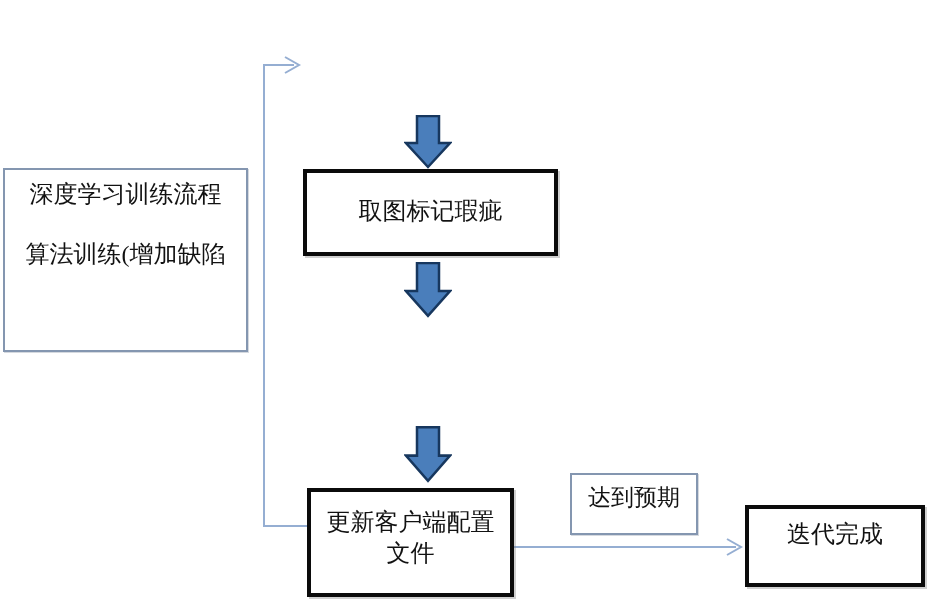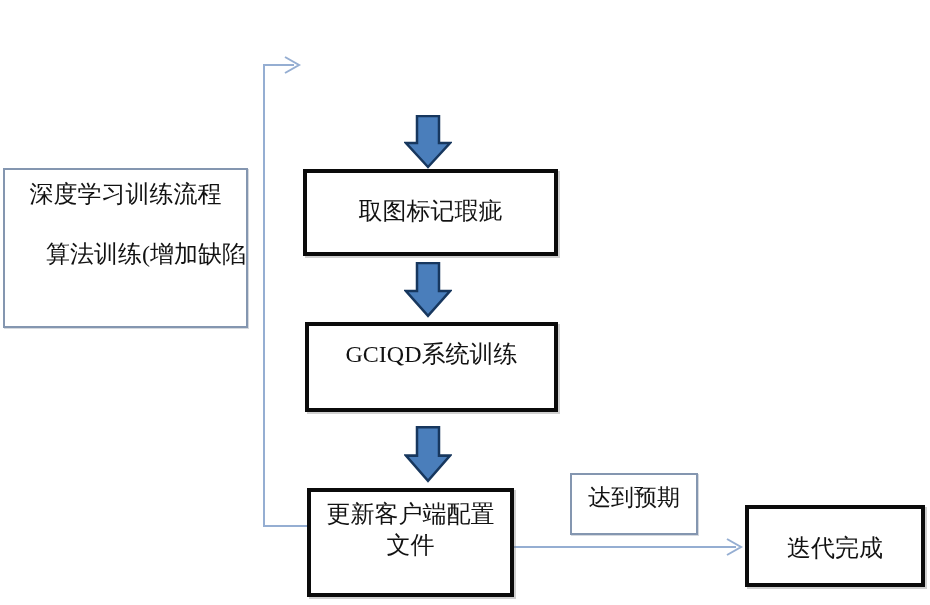--- a/index.html
+++ b/index.html
@@ -24,25 +24,25 @@
     border: 4px solid #0b0b0b;
     box-shadow: 2px 2px 0 rgba(120,120,120,0.35);
   }
   .notebox {
     border: 2px solid #8496b0;
     box-shadow: 1px 1px 0 rgba(150,160,175,0.4);
   }
   #node-camera   { left: 302px; top: 20px;  width: 256px; height: 88px;  padding-top: 8px; }
   #node-annotate { left: 303px; top: 169px; width: 255px; height: 87px;  padding-top: 23px; }
   #node-train    { left: 305px; top: 322px; width: 253px; height: 90px;  padding-top: 13px; }
-  #node-update   { left: 307px; top: 488px; width: 207px; height: 109px; padding-top: 7px; line-height: 31px; }
-  #node-note     { left: 3px;   top: 168px; width: 245px; height: 160px; padding-top: 9px; }
-  #node-note .gap-line { display: block; margin-top: 30px; text-align: right; }
+  #node-update   { left: 307px; top: 488px; width: 207px; height: 109px; padding-top: 15px; line-height: 31px; }
+  #node-note     { left: 3px;   top: 168px; width: 245px; height: 184px; padding-top: 9px; }
+  #node-note .gap-line { display: block; margin-top: 30px; }
   #node-expect   { left: 570px; top: 473px; width: 128px; height: 62px;  padding-top: 8px; font-size: 23px; }
-  #node-done     { left: 745px; top: 505px; width: 180px; height: 82px;  padding-top: 24px; }
+  #node-done     { left: 745px; top: 505px; width: 180px; height: 82px;  padding-top: 10px; }
   .block-arrow { position: absolute; }
   .block-arrow polygon { stroke: #17375e; stroke-width: 2.5px; }
   #arrow-a { left: 404px; top: 115px; width: 48px; height: 54px; }
   #arrow-b { left: 404px; top: 262px; width: 48px; height: 56px; }
   #arrow-c { left: 404px; top: 426px; width: 48px; height: 57px; }
   #connector-layer {
     position: absolute; left: 0; top: 0; width: 930px; height: 605px;
     pointer-events: none;
   }
   #connector-layer path {
@@ -71,23 +71,20 @@
   </svg>
 
   <div class="node process" id="node-annotate">
     <span>取图标记瑕疵</span>
   </div>
 
   <svg class="block-arrow" id="arrow-b" viewBox="0 0 48 54" preserveAspectRatio="none" aria-hidden="true">
     <polygon points="13,1 35,1 35,28 46,28 24,52 2,28 13,28" fill="#4a7ebb"></polygon>
   </svg>
 
-  <div class="node process" id="node-train">
-    <span>GCIQD系统训练</span>
-  </div>
 
   <svg class="block-arrow" id="arrow-c" viewBox="0 0 48 54" preserveAspectRatio="none" aria-hidden="true">
     <polygon points="13,1 35,1 35,28 46,28 24,52 2,28 13,28" fill="#4a7ebb"></polygon>
   </svg>
 
   <div class="node process" id="node-update">
     <span>更新客户端配置</span><br>
     <span>文件</span>
   </div>
 

